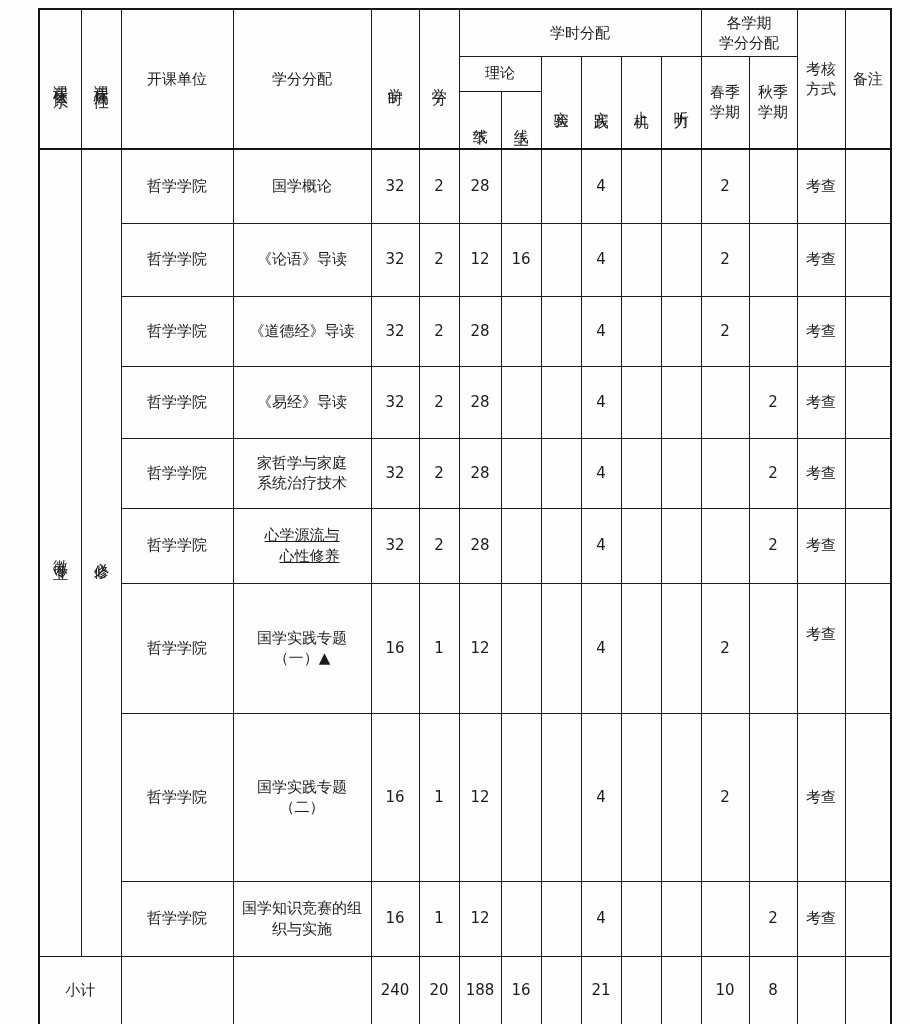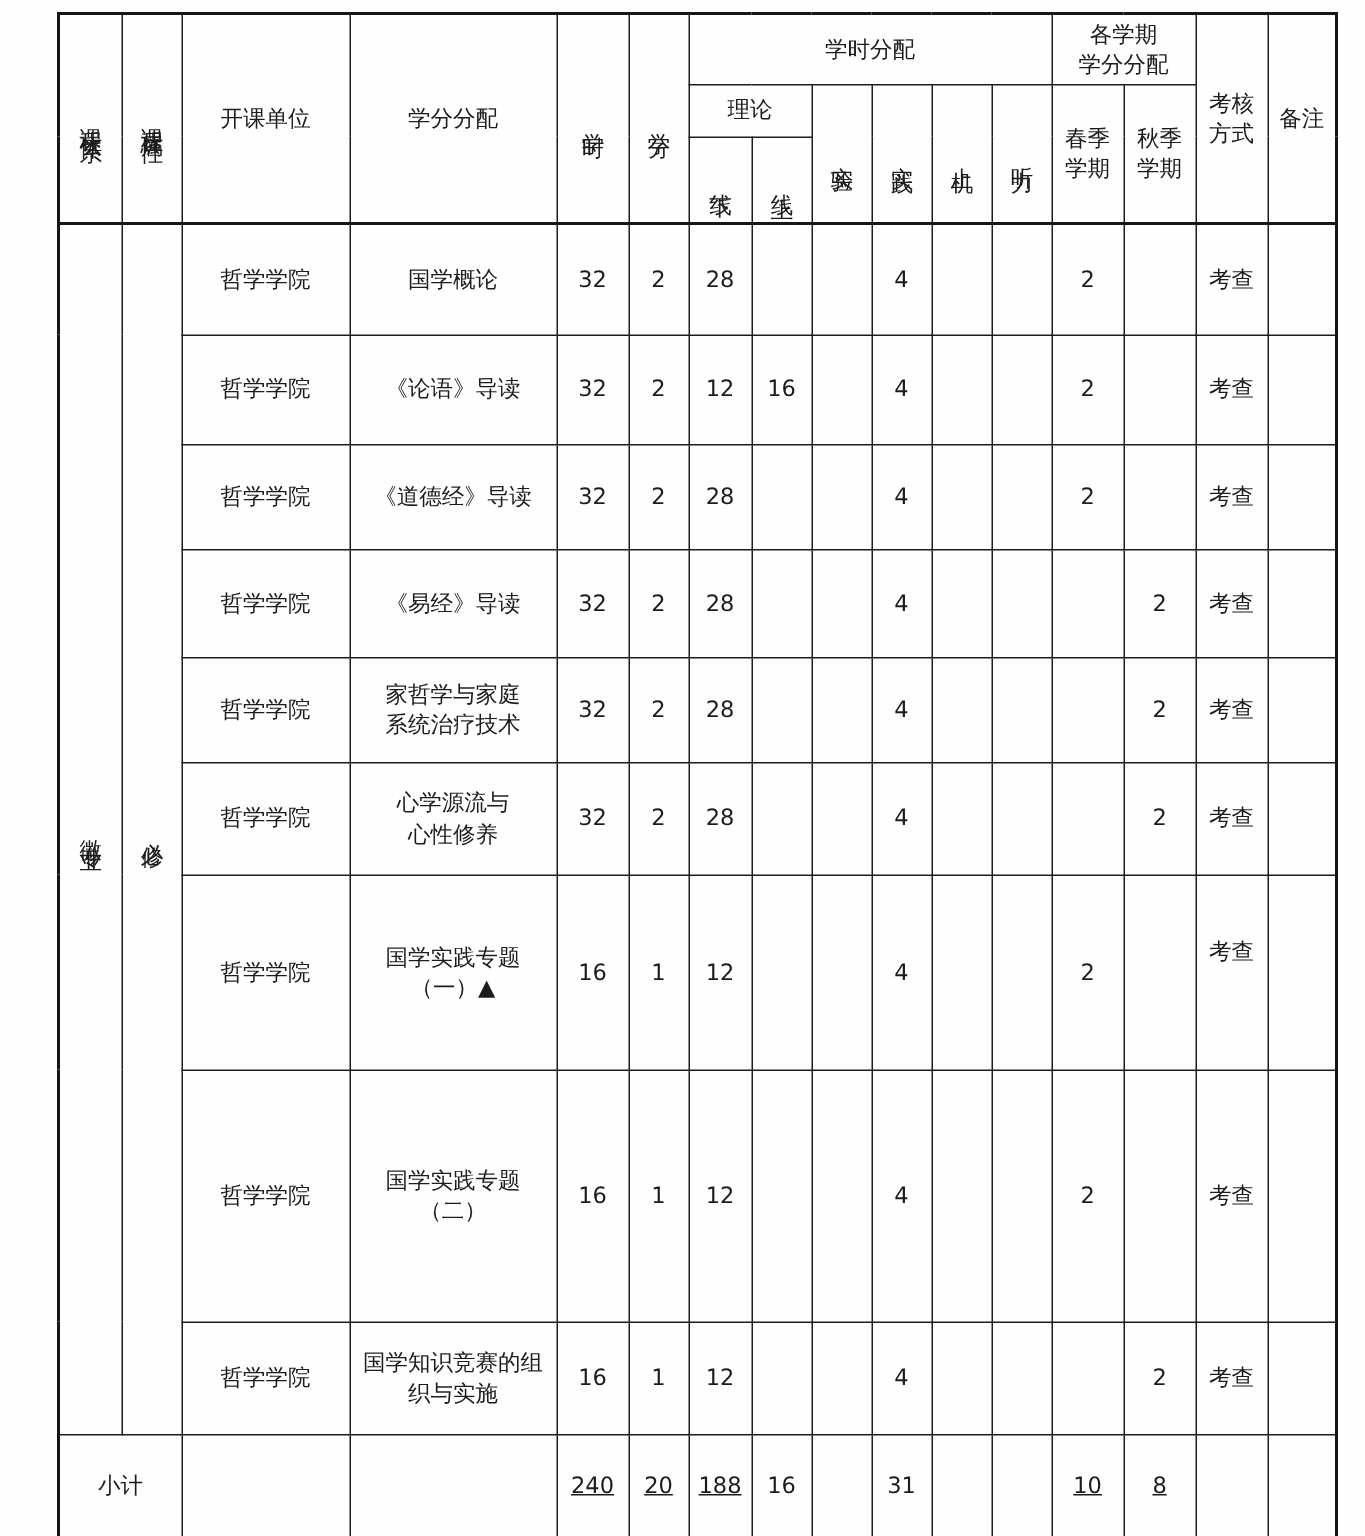--- a/index.html
+++ b/index.html
@@ -22,23 +22,23 @@
     writing-mode:vertical-lr; text-orientation:upright;
     margin:0 auto; letter-spacing:3px; line-height:1.1;
   }
   .unit { text-align:left; padding-left:9px; }
   .flush { padding-left:2px; }
   .vtop { vertical-align:top; padding-top:3px; }
   .vbottom { vertical-align:bottom; padding-bottom:8px; }
   .nameT { vertical-align:top; padding-top:5px; }
   .nameL { text-align:left; padding-left:2px; }
   .nameLB { }
-  .nameLB .blk { display:inline-block; text-align:center; }
+  .nameLB .blk { display:inline-block; text-align:right;text-decoration:underline; }
   .assessL { text-align:left; padding-left:1px; }
-  .b { font-weight:bold;text-decoration:underline; }
+  .b { font-weight:bold; }
   .dip { padding-top:14px; }               
   .sys-cell { padding-bottom:210px; }      
   .attr-cell { padding-bottom:205px; }     
   
   tr.h1 { height:47px; } tr.h2 { height:35px; } tr.h3 { height:58px; }
   tr.r1 { height:74px; } tr.r2 { height:73px; } tr.r3 { height:70px; }
   tr.r4 { height:72px; } tr.r5 { height:70px; } tr.r6 { height:75px; }
   tr.r7 { height:130px; } tr.r8 { height:168px; } tr.r9 { height:75px; }
   tr.rs { height:69px; }
 </style>
@@ -274,21 +274,21 @@
     </tr>
     <tr class="rs">
       <td colspan="2">小计</td>
       <td></td>
       <td></td>
       <td class="b">240</td>
       <td class="b">20</td>
       <td class="b">188</td>
       <td class="dip">16</td>
       <td></td>
-      <td>31</td>
+      <td>21</td>
       <td></td>
       <td></td>
       <td class="b">10</td>
       <td class="b">8</td>
       <td></td>
       <td></td>
     </tr>
   </tbody>
 </table>
 </div>

